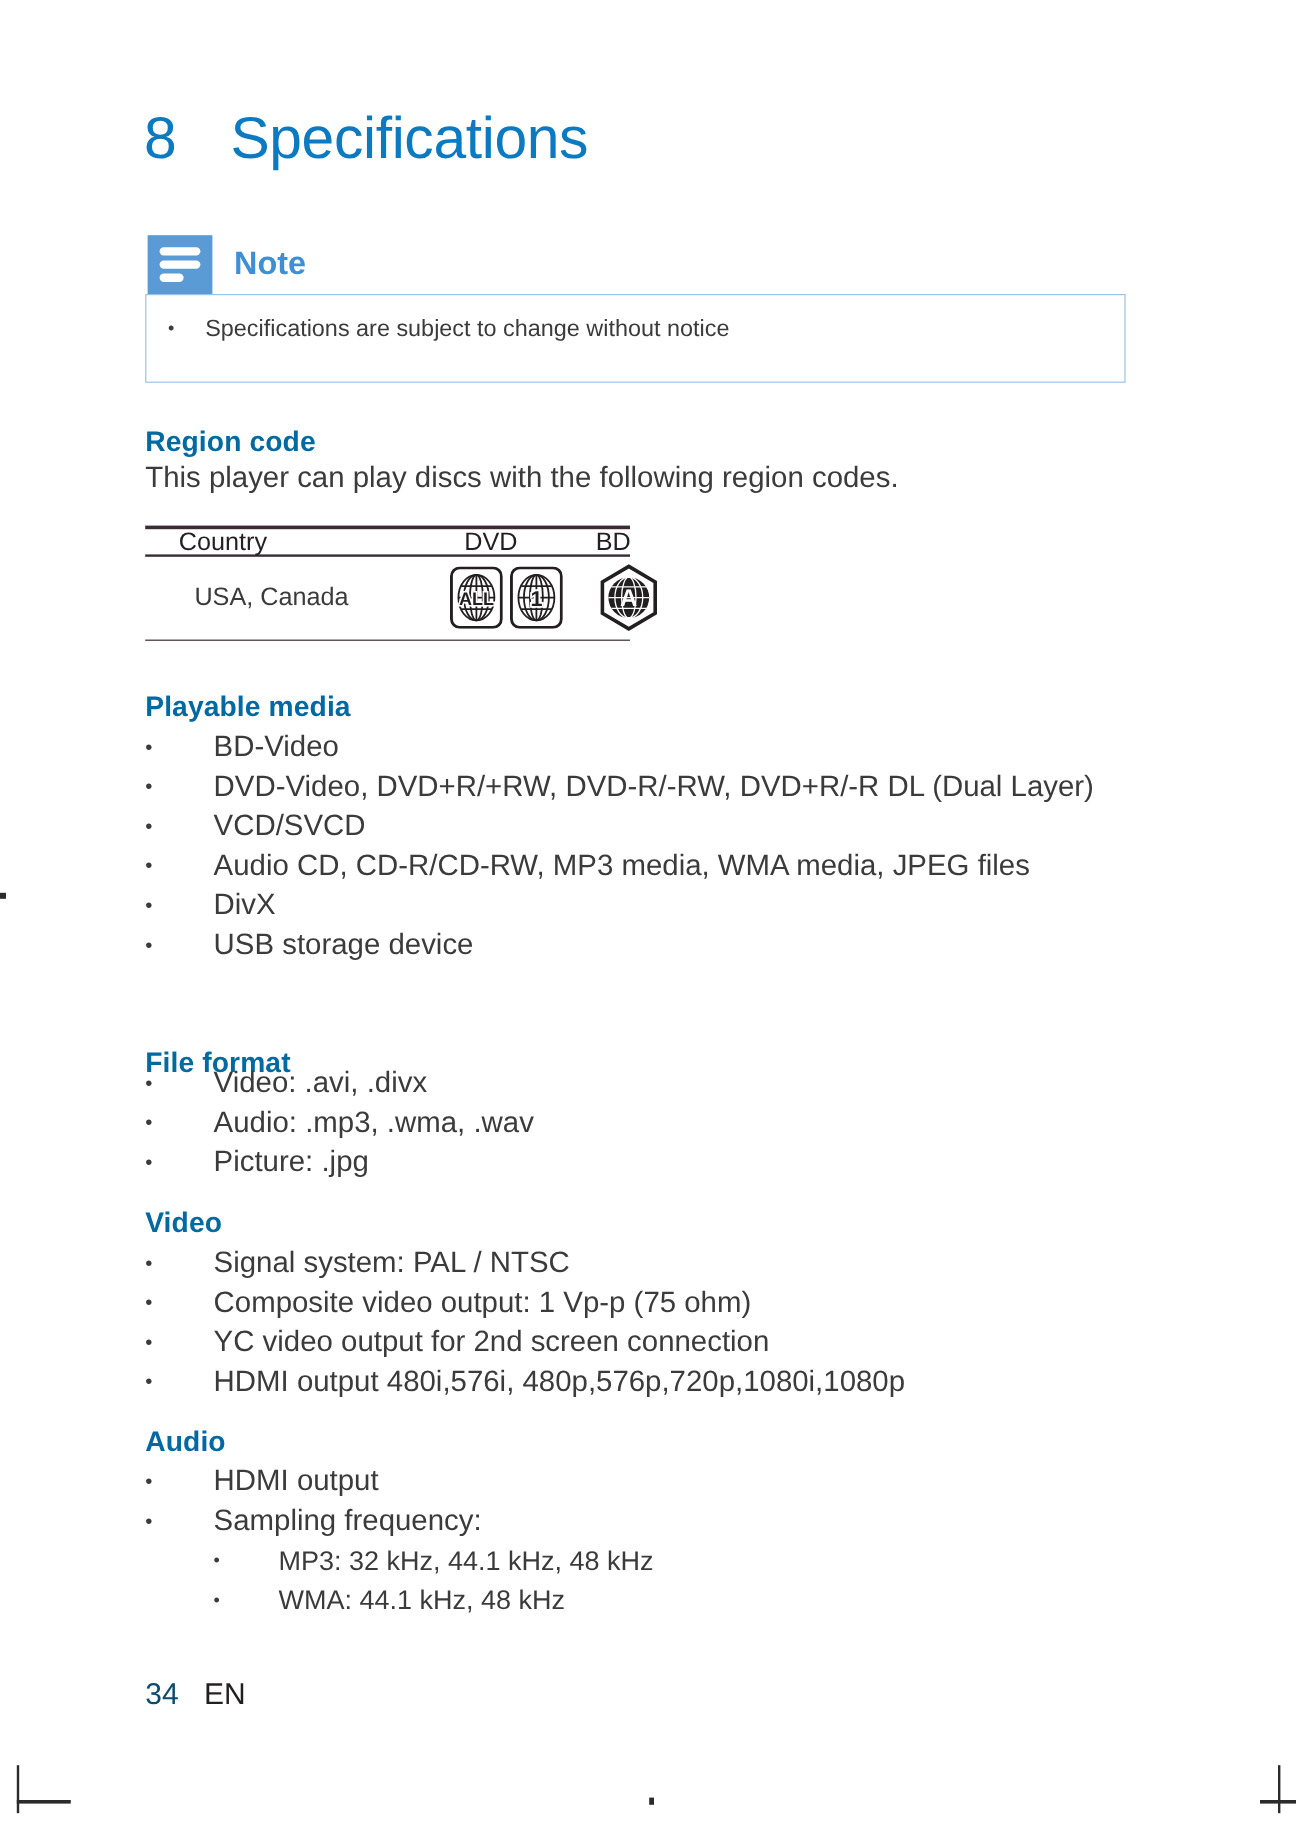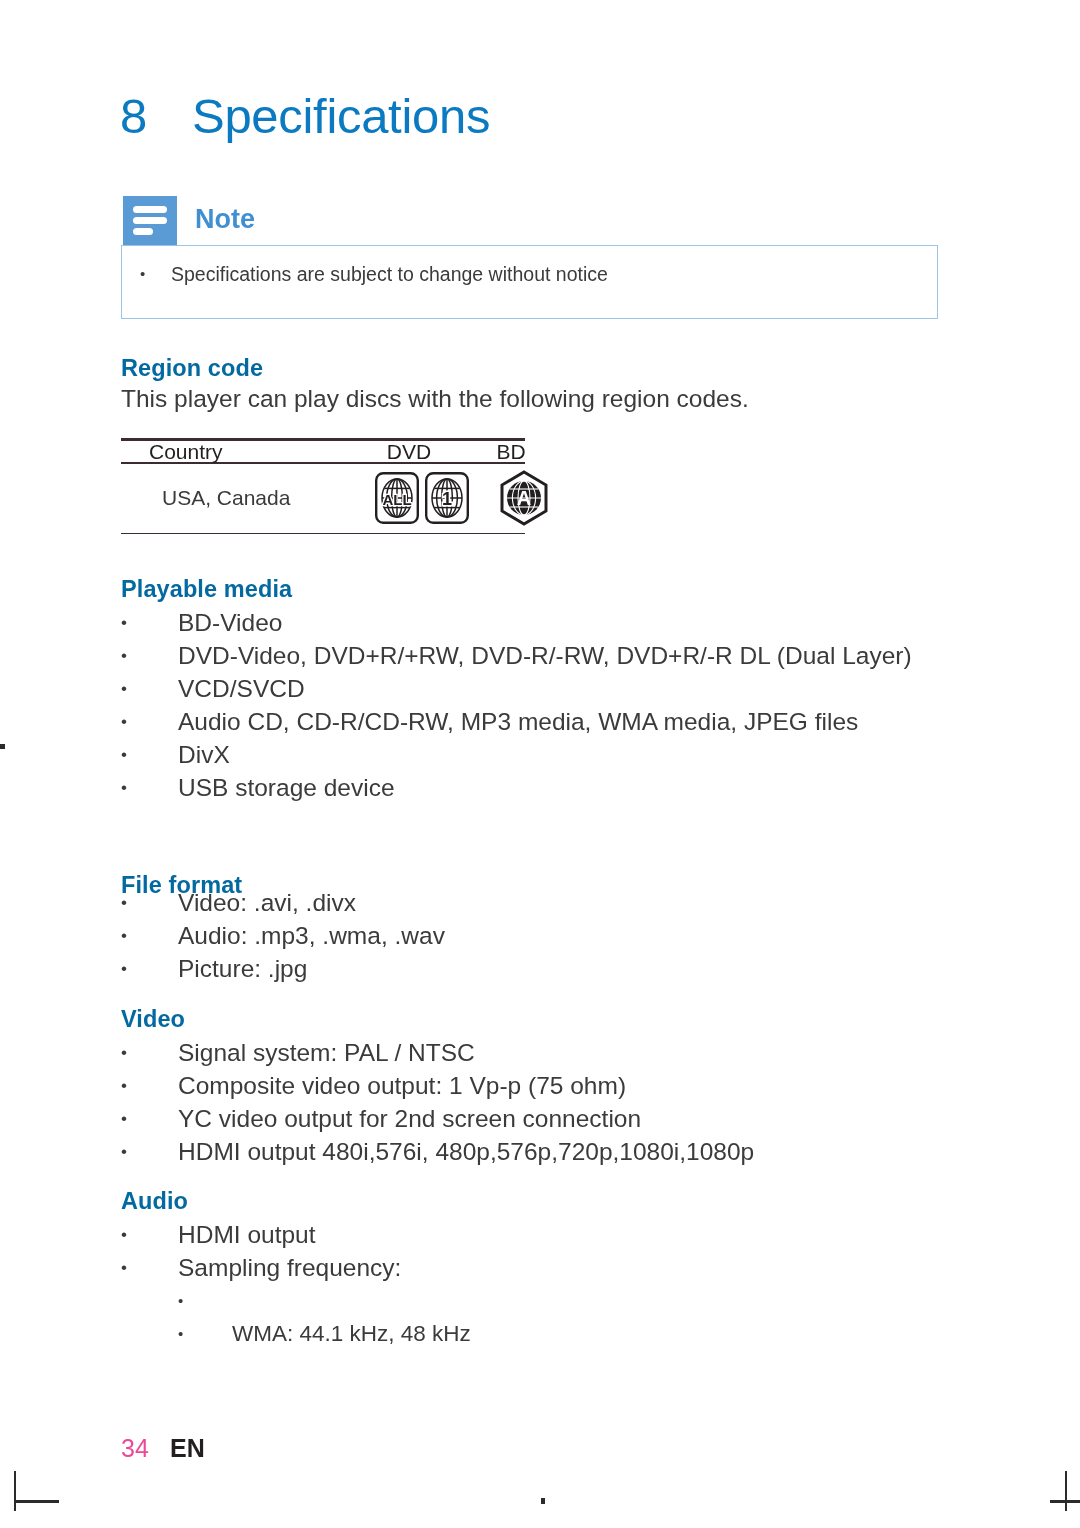--- a/index.html
+++ b/index.html
@@ -180,29 +180,28 @@
   
   .footer {
     position: absolute;
     left: 121px;
     top: 1398px;
     display: flex;
     align-items: baseline;
   }
   .pg-num {
     font-size: 25px;
-    color: #ec4899;
+    color: #0c4a6e;
     font-weight: 300;
     width: 49px;
   }
   .pg-lang {
     font-size: 25px;
     color: #231f20;
-    font-weight: bold;
-    margin-top: 36px;
+    font-weight: normal;
   }
 
   
   .mark { position: absolute; background: #2b2b2b; }
   .crop-bl-v { left: 14px;   top: 1471px; width: 2px;  height: 40px; }
   .crop-bl-h { left: 14px;   top: 1500px; width: 45px; height: 2.5px; }
   .crop-br-v { left: 1065px; top: 1471px; width: 2px;  height: 40px; }
   .crop-br-h { left: 1050px; top: 1500px; width: 45px; height: 2.5px; }
   .reg-dot   { left: 541px;  top: 1498px; width: 4px;  height: 6px; }
   .edge-tick { left: 0px;    top: 744px;  width: 5px;  height: 5px; }
@@ -362,20 +361,21 @@
     <div class="bitem">
       <span class="bul">•</span>
       <span class="btxt">HDMI output</span>
     </div>
     <div class="bitem">
       <span class="bul">•</span>
       <span class="btxt">Sampling frequency:</span>
     </div>
     <div class="bitem sub">
       <span class="bul">•</span>
+      <span class="btxt">MP3: 32 kHz, 44.1 kHz, 48 kHz</span>
     </div>
     <div class="bitem sub">
       <span class="bul">•</span>
       <span class="btxt">WMA: 44.1 kHz, 48 kHz</span>
     </div>
   </div>
 
   <div class="footer">
     <span class="pg-num">34</span>
     <span class="pg-lang">EN</span>

